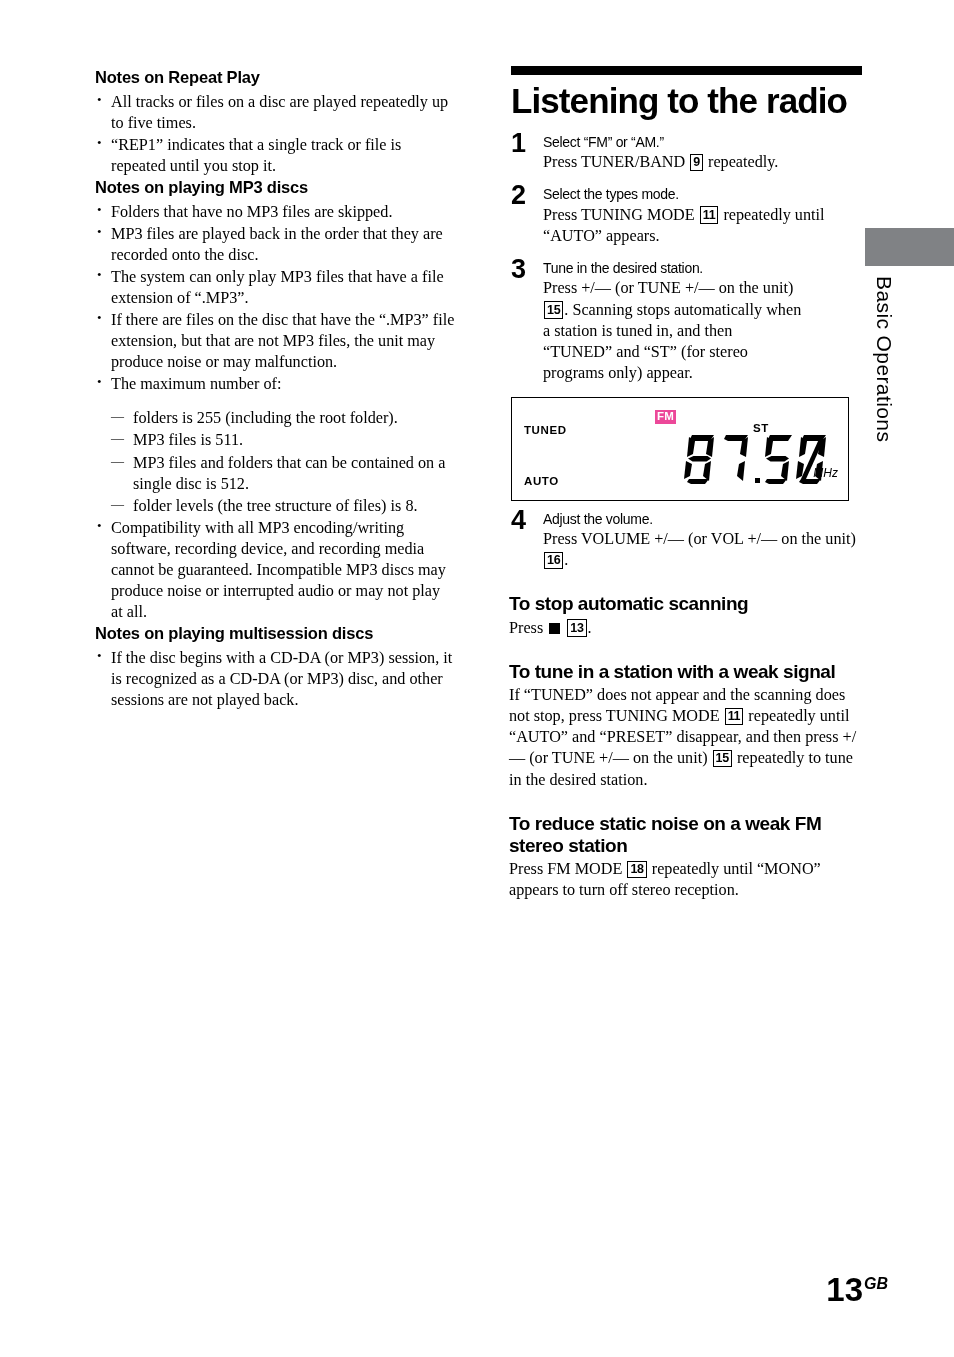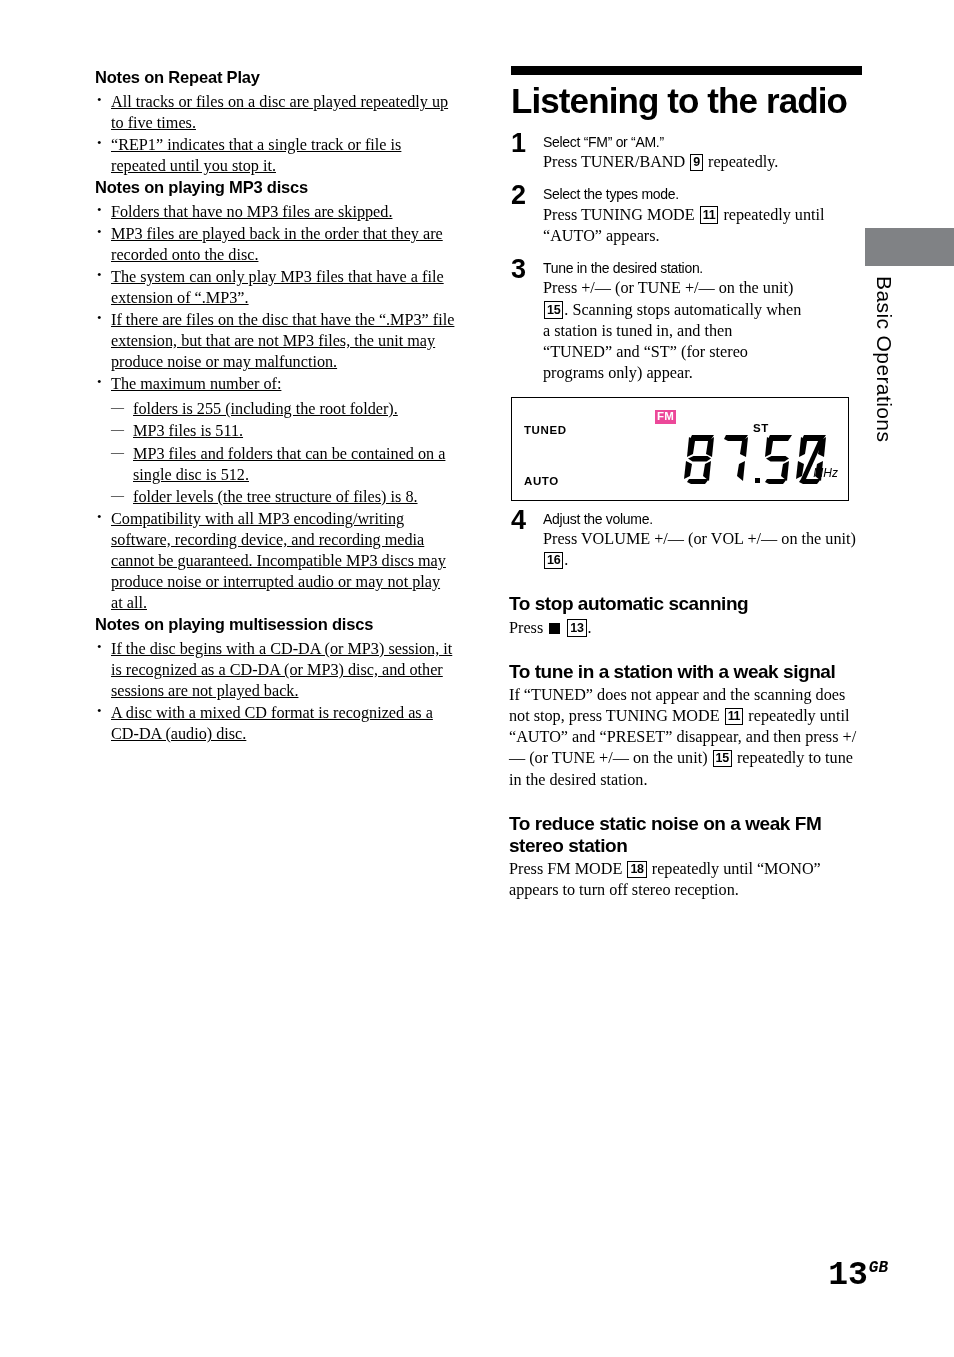--- a/index.html
+++ b/index.html
@@ -67,21 +67,20 @@
     margin: 0 0 4px 0;
     letter-spacing: -0.2px;
     line-height: 1.2;
   }
   .gap-top { margin-top: 22px; }
 
   ul.bullets {
     list-style: none;
     margin: 0;
     padding: 0;
-    text-decoration: underline;
   }
   ul.bullets > li {
     position: relative;
     padding-left: 16px;
     margin-bottom: 1px;
     font-size: 16.2px;
     line-height: 1.30;
     text-indent: 0;
   }
   ul.bullets > li::before {
@@ -105,21 +104,21 @@
     margin-bottom: 1px;
   }
   ul.dashes > li::before {
     content: "\2014";
     position: absolute;
     left: 0px;
     top: 0px;
     font-size: 13px;
   }
   li.has-sub { margin-bottom: 0; }
-  .sub-wrap { margin-top: 4px; }
+  .sub-wrap { margin-top: 13px; }
 
   
   .rule-bar {
     width: 351px;
     height: 9px;
     background: #000000;
     margin: 0 0 8px 2px;
   }
   h1.chapter-title {
     font-family: "Liberation Sans", sans-serif;
@@ -256,22 +255,22 @@
     display: block;
     width: 5px;
     height: 5px;
     background: #000;
   }
 
   
   .pagenum {
     position: absolute;
     right: 66px;
-    bottom: 65px;
-    font-family: Liberation Mono, monospace;
+    bottom: 51px;
+    font-family: Liberation Sans, sans-serif;
     font-weight: bold;
     font-size: 33px;
     line-height: 1;
   }
   .pagenum sup {
     font-size: 16px;
     font-style: italic;
     font-weight: bold;
     vertical-align: 12px;
     margin-left: 1px;
@@ -309,21 +308,20 @@
             <li>folder levels (the tree structure of files) is 8.</li>
           </ul>
         </div>
       </li>
       <li>Compatibility with all MP3 encoding/writing software, recording device, and recording media cannot be guaranteed. Incompatible MP3 discs may produce noise or interrupted audio or may not play at all.</li>
     </ul>
 
     <h3 class="note-head gap-top">Notes on playing multisession discs</h3>
     <ul class="bullets">
       <li>If the disc begins with a CD-DA (or MP3) session, it is recognized as a CD-DA (or MP3) disc, and other sessions are not played back.</li>
-      <li>A disc with a mixed CD format is recognized as a CD-DA (audio) disc.</li>
     </ul>
   </div>
 
   <div class="col-right">
 
     <div class="rule-bar"></div>
     <h1 class="chapter-title">Listening to the radio</h1>
 
     <div class="step">
       <div class="step-num">1</div>

